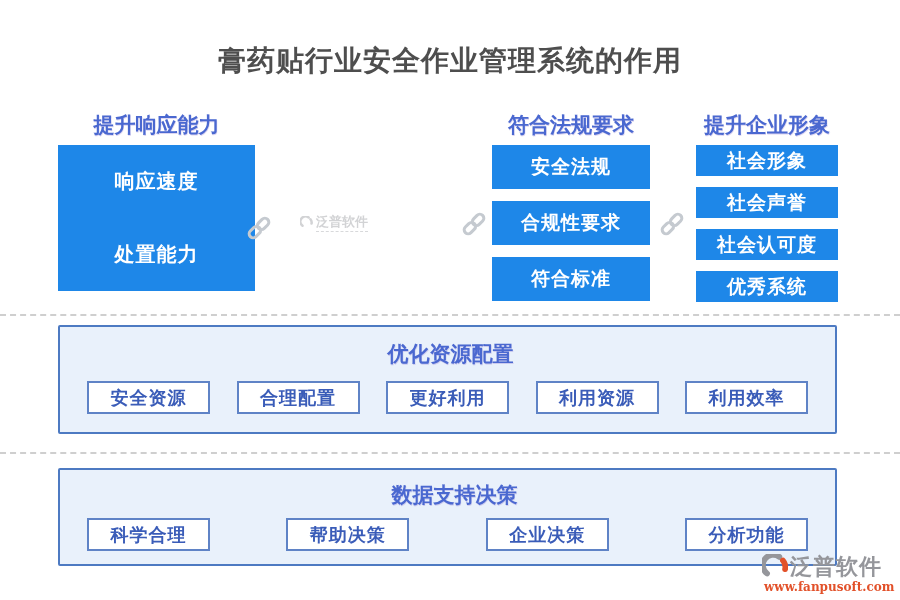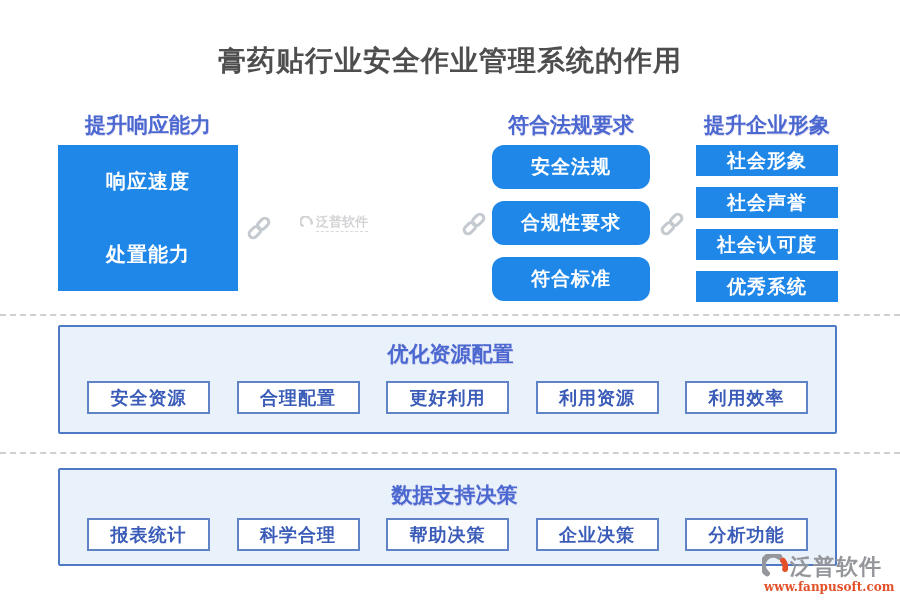--- a/index.html
+++ b/index.html
@@ -10,37 +10,37 @@
   .page{position:absolute;inset:0;}
 
   
   .title{
     position:absolute;top:42px;left:0;width:900px;margin:0;
     text-align:center;font-size:28px;font-weight:bold;color:#4e4e4e;letter-spacing:1px;
   }
 
   
   .col{position:absolute;top:112px;}
-  .col1{left:58px;width:180px;}
+  .col1{left:58px;width:197px;}
   .col2{left:282px;width:161px;}
   .col3{left:492px;width:158px;}
   .col4{left:696px;width:142px;}
   .col-header{
     height:33px;line-height:26px;text-align:center;
     font-size:21px;font-weight:bold;color:#4a68d0;
     text-shadow:0.5px 0.5px 0 rgba(120,90,200,.25);
   }
   .bluebox{
     background:#1e87e8;color:#ffffff;font-weight:bold;
     display:flex;align-items:center;justify-content:center;
     font-size:19px;letter-spacing:1px;
   }
   .col1 .bluebox{height:73px;font-size:20px;}
   .col2 .bluebox{height:30px;margin-bottom:12px;}
-  .col3 .bluebox{height:44px;margin-bottom:12px;border-radius:12px;}
+  .col3 .bluebox{height:44px;margin-bottom:12px;}
   .col4 .bluebox{height:31px;margin-bottom:11px;}
 
   
   .chain{position:absolute;width:28px;height:36px;}
   .chain1{left:245px;top:210px;}
   .chain2{left:460px;top:206px;}
   .chain3{left:658px;top:206px;}
 
   
   .dash{position:absolute;left:0;width:900px;border-top:2px dashed #cfcfcf;height:0;}
@@ -151,21 +151,20 @@
       <div class="whitebox">合理配置</div>
       <div class="whitebox">更好利用</div>
       <div class="whitebox">利用资源</div>
       <div class="whitebox">利用效率</div>
     </div>
   </div>
 
   <div class="panel panel2">
     <div class="panel-title">数据支持决策</div>
     <div class="panel-items">
-      <div class="whitebox">报表统计</div>
       <div class="whitebox">科学合理</div>
       <div class="whitebox">帮助决策</div>
       <div class="whitebox">企业决策</div>
       <div class="whitebox">分析功能</div>
     </div>
   </div>
 
   <div class="brand">
     <div class="brand-row">
       <svg width="26" height="26" viewBox="0 0 36 36">

